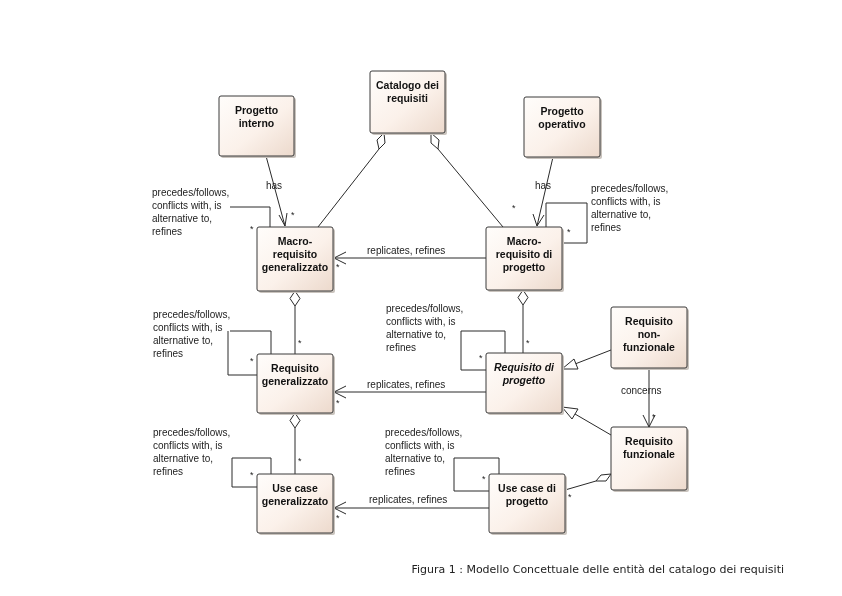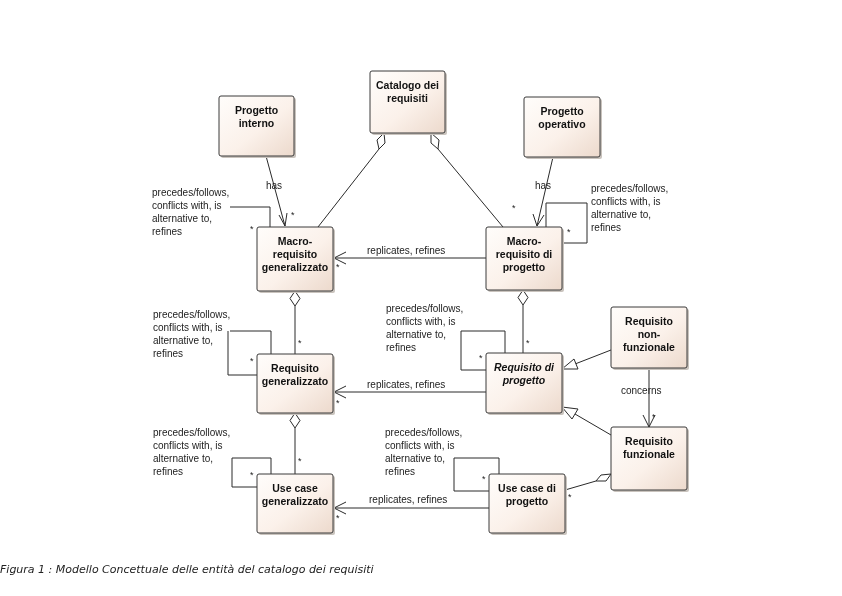--- a/index.html
+++ b/index.html
@@ -7,22 +7,22 @@
   #diagram { position: absolute; left: 0; top: 0; }
   .cls-box { fill: url(#boxgrad); stroke: #3a3a3a; stroke-width: 1; }
   .cls-shadow { fill: #c9c3bd; }
   .cls-name { font-family: "Liberation Sans", sans-serif; font-size: 10.5px; font-weight: bold; fill: #111; text-anchor: middle; }
   .cls-name.italic { font-style: italic; }
   .edge { stroke: #2a2a2a; stroke-width: 1; fill: none; }
   .diamond { fill: #ffffff; stroke: #2a2a2a; stroke-width: 1; }
   .triangle { fill: #ffffff; stroke: #2a2a2a; stroke-width: 1; }
   .lbl { font-family: "Liberation Sans", sans-serif; font-size: 10px; fill: #222; }
   .mult { font-family: "Liberation Sans", sans-serif; font-size: 9px; fill: #222; }
-  #caption { position: absolute; left: 0; width: 784px; top: 563px; text-align: left;
-             font-family: "DejaVu Sans", sans-serif; font-style: italic; font-size: 11px; color: #222; }
+  #caption { position: absolute; left: 0; width: 784px; top: 563px; text-align: right;
+             font-family: "DejaVu Sans", sans-serif; font-size: 11px; color: #222; }
 </style>
 </head>
 <body>
 
 <svg id="diagram" width="842" height="596" viewBox="0 0 842 596" xmlns="http://www.w3.org/2000/svg">
   <defs>
     <linearGradient id="boxgrad" x1="0" y1="0" x2="1" y2="1">
       <stop offset="0" stop-color="#fffdfb"></stop>
       <stop offset="0.55" stop-color="#fbf1ea"></stop>
       <stop offset="1" stop-color="#ecd9cc"></stop>

